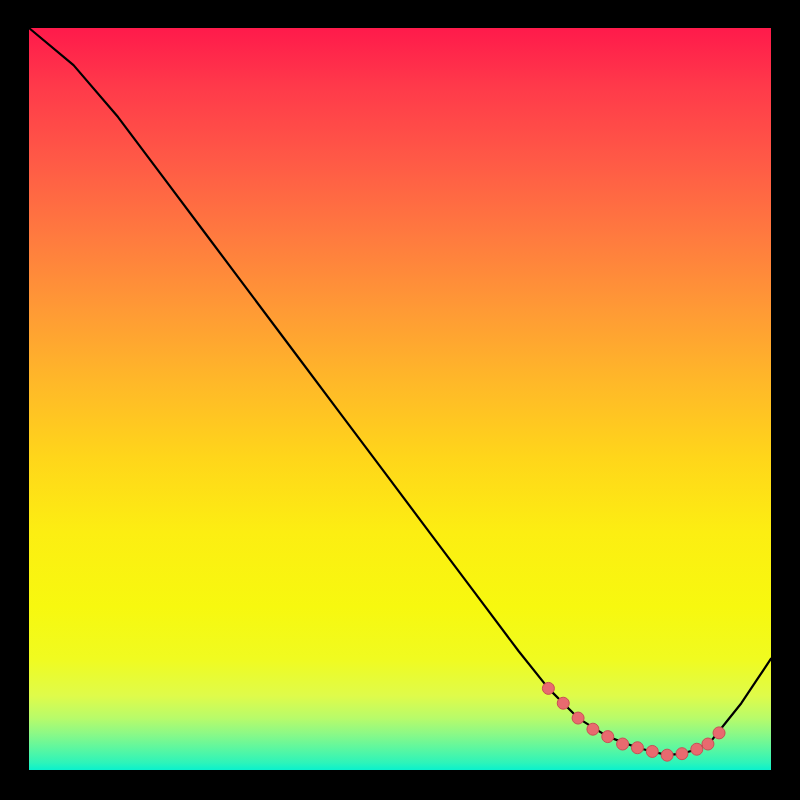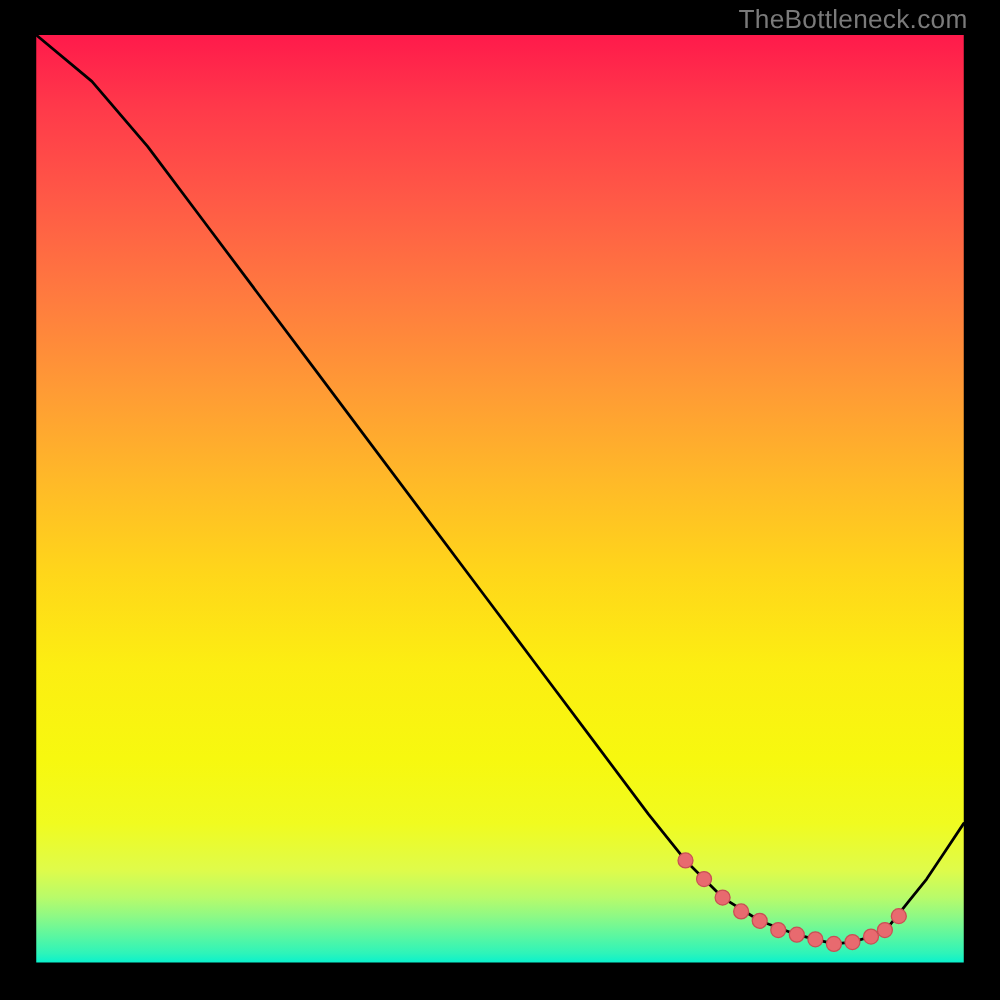--- a/index.html
+++ b/index.html
@@ -58,21 +58,20 @@
     font-size: 21px;
     letter-spacing: 0.2px;
     font-weight: 400;
   }
 </style>
 </head>
 <body>
 
 <div class="stage">
 
-  <div class="attribution">TheBottleneck.com</div>
 
   <div class="plot">
     <svg viewBox="0 0 742 742">
       <path id="curve-path" fill="none" stroke-width="2.2" stroke-linecap="round" stroke-linejoin="round" d="M0.00 0.00 L44.52 37.10 L89.04 89.04 L133.56 148.40 L178.08 207.76 L222.60 267.12 L267.12 326.48 L311.64 385.84 L356.16 445.20 L400.68 504.56 L445.20 563.92 L489.72 623.28 L519.40 660.38 L549.08 690.06 L578.76 708.61 L608.44 719.74 L623.28 723.45 L638.12 727.16 L652.96 725.68 L667.80 721.22 L682.64 712.32 L697.48 693.77 L712.32 675.22 L727.16 652.96 L742.00 630.70" stroke="#000000"></path>
       <g id="markers-group">
           <circle cx="519.40" cy="660.38" r="6" fill="#e86a6f" stroke="#c94f55" stroke-width="1"></circle>
           <circle cx="534.24" cy="675.22" r="6" fill="#e86a6f" stroke="#c94f55" stroke-width="1"></circle>
           <circle cx="549.08" cy="690.06" r="6" fill="#e86a6f" stroke="#c94f55" stroke-width="1"></circle>
           <circle cx="563.92" cy="701.19" r="6" fill="#e86a6f" stroke="#c94f55" stroke-width="1"></circle>
           <circle cx="578.76" cy="708.61" r="6" fill="#e86a6f" stroke="#c94f55" stroke-width="1"></circle>

